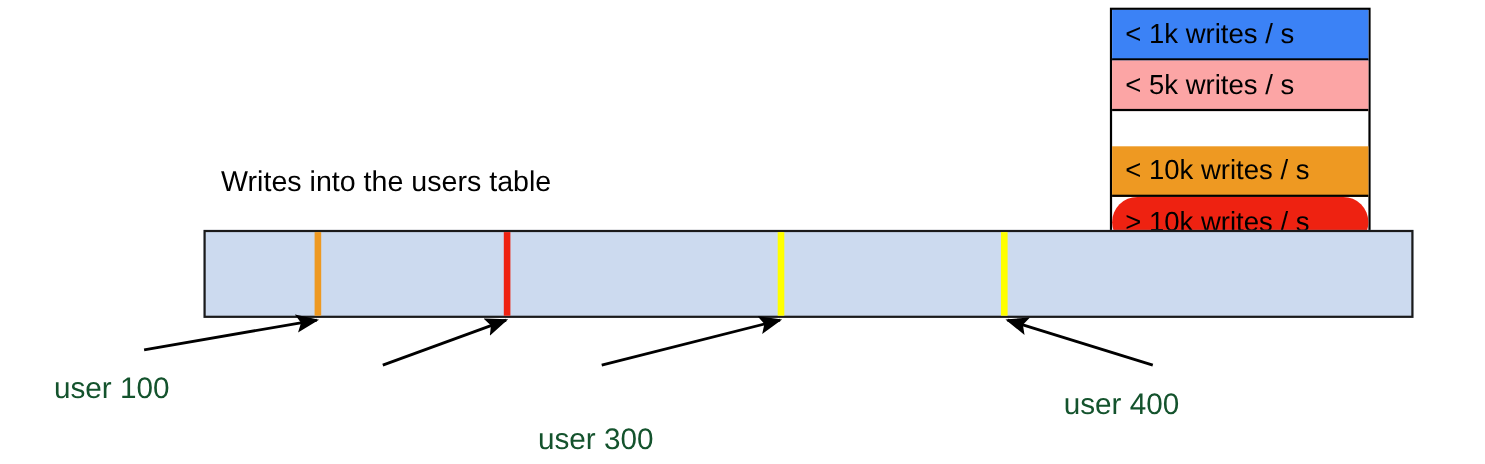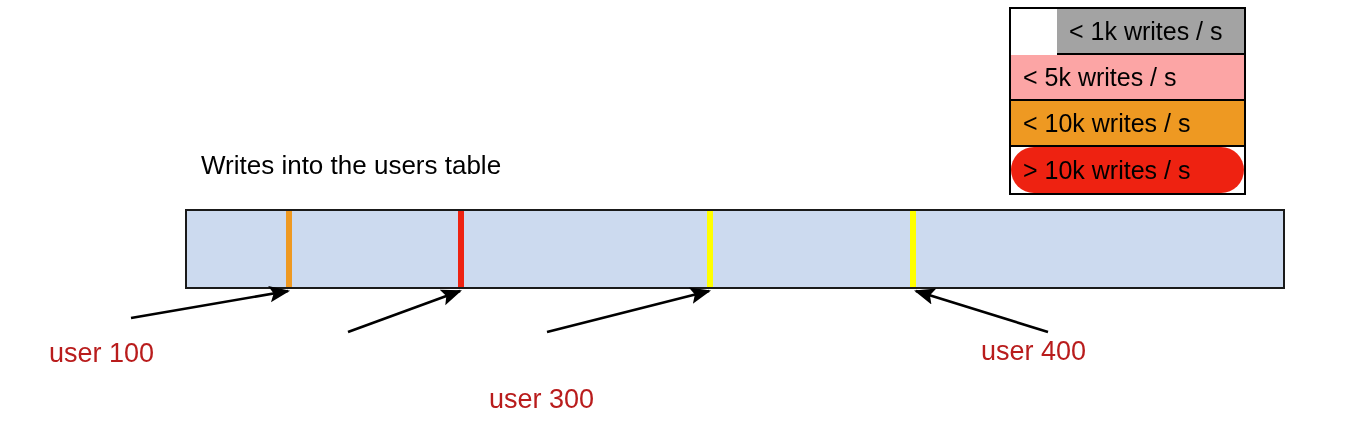--- a/index.html
+++ b/index.html
@@ -82,37 +82,37 @@
     top: 0;
     width: 1350px;
     height: 422px;
     pointer-events: none;
   }
 
   
   .user-label {
     position: absolute;
     font-size: 27px;
-    color: #b91c1c;
+    color: #14532d;
     white-space: nowrap;
   }
 </style>
 </head>
 <body>
 
 <div id="canvas">
 
   <div id="legend">
-    <div class="legend-row" style="background:#a3a3a3;margin-left:46px;">
+    <div class="legend-row" style="background:#3b82f6;">
       <span class="legend-label">&lt; 1k writes / s</span>
     </div>
     <div class="legend-row" style="background:#fca5a5;">
       <span class="legend-label">&lt; 5k writes / s</span>
     </div>
-    <div class="legend-row" style="background:#ee9922;">
+    <div class="legend-row" style="background:#ee9922;margin-top:32px;">
       <span class="legend-label">&lt; 10k writes / s</span>
     </div>
     <div class="legend-row" style="background:#ee2211;border-radius:23px;">
       <span class="legend-label">&gt; 10k writes / s</span>
     </div>
   </div>
 
   <div id="bar-title">Writes into the users table</div>
 
   <div id="bar">
@@ -129,15 +129,15 @@
       </marker>
     </defs>
     <line x1="131" y1="318" x2="288" y2="291" stroke="#000000" stroke-width="2.6" marker-end="url(#ah)"></line>
     <line x1="348" y1="332" x2="460" y2="291" stroke="#000000" stroke-width="2.6" marker-end="url(#ah)"></line>
     <line x1="547" y1="332" x2="709" y2="291" stroke="#000000" stroke-width="2.6" marker-end="url(#ah)"></line>
     <line x1="1048" y1="332" x2="916" y2="291" stroke="#000000" stroke-width="2.6" marker-end="url(#ah)"></line>
   </svg>
 
   <span class="user-label" style="left:49px;  top:338px;">user 100</span>
   <span class="user-label" style="left:489px; top:352px;margin-top:32px;">user 300</span>
-  <span class="user-label" style="left:967px; top:336px;margin-left:14px;">user 400</span>
+  <span class="user-label" style="left:967px; top:352px;">user 400</span>
 
 </div>
 
 </body></html>

